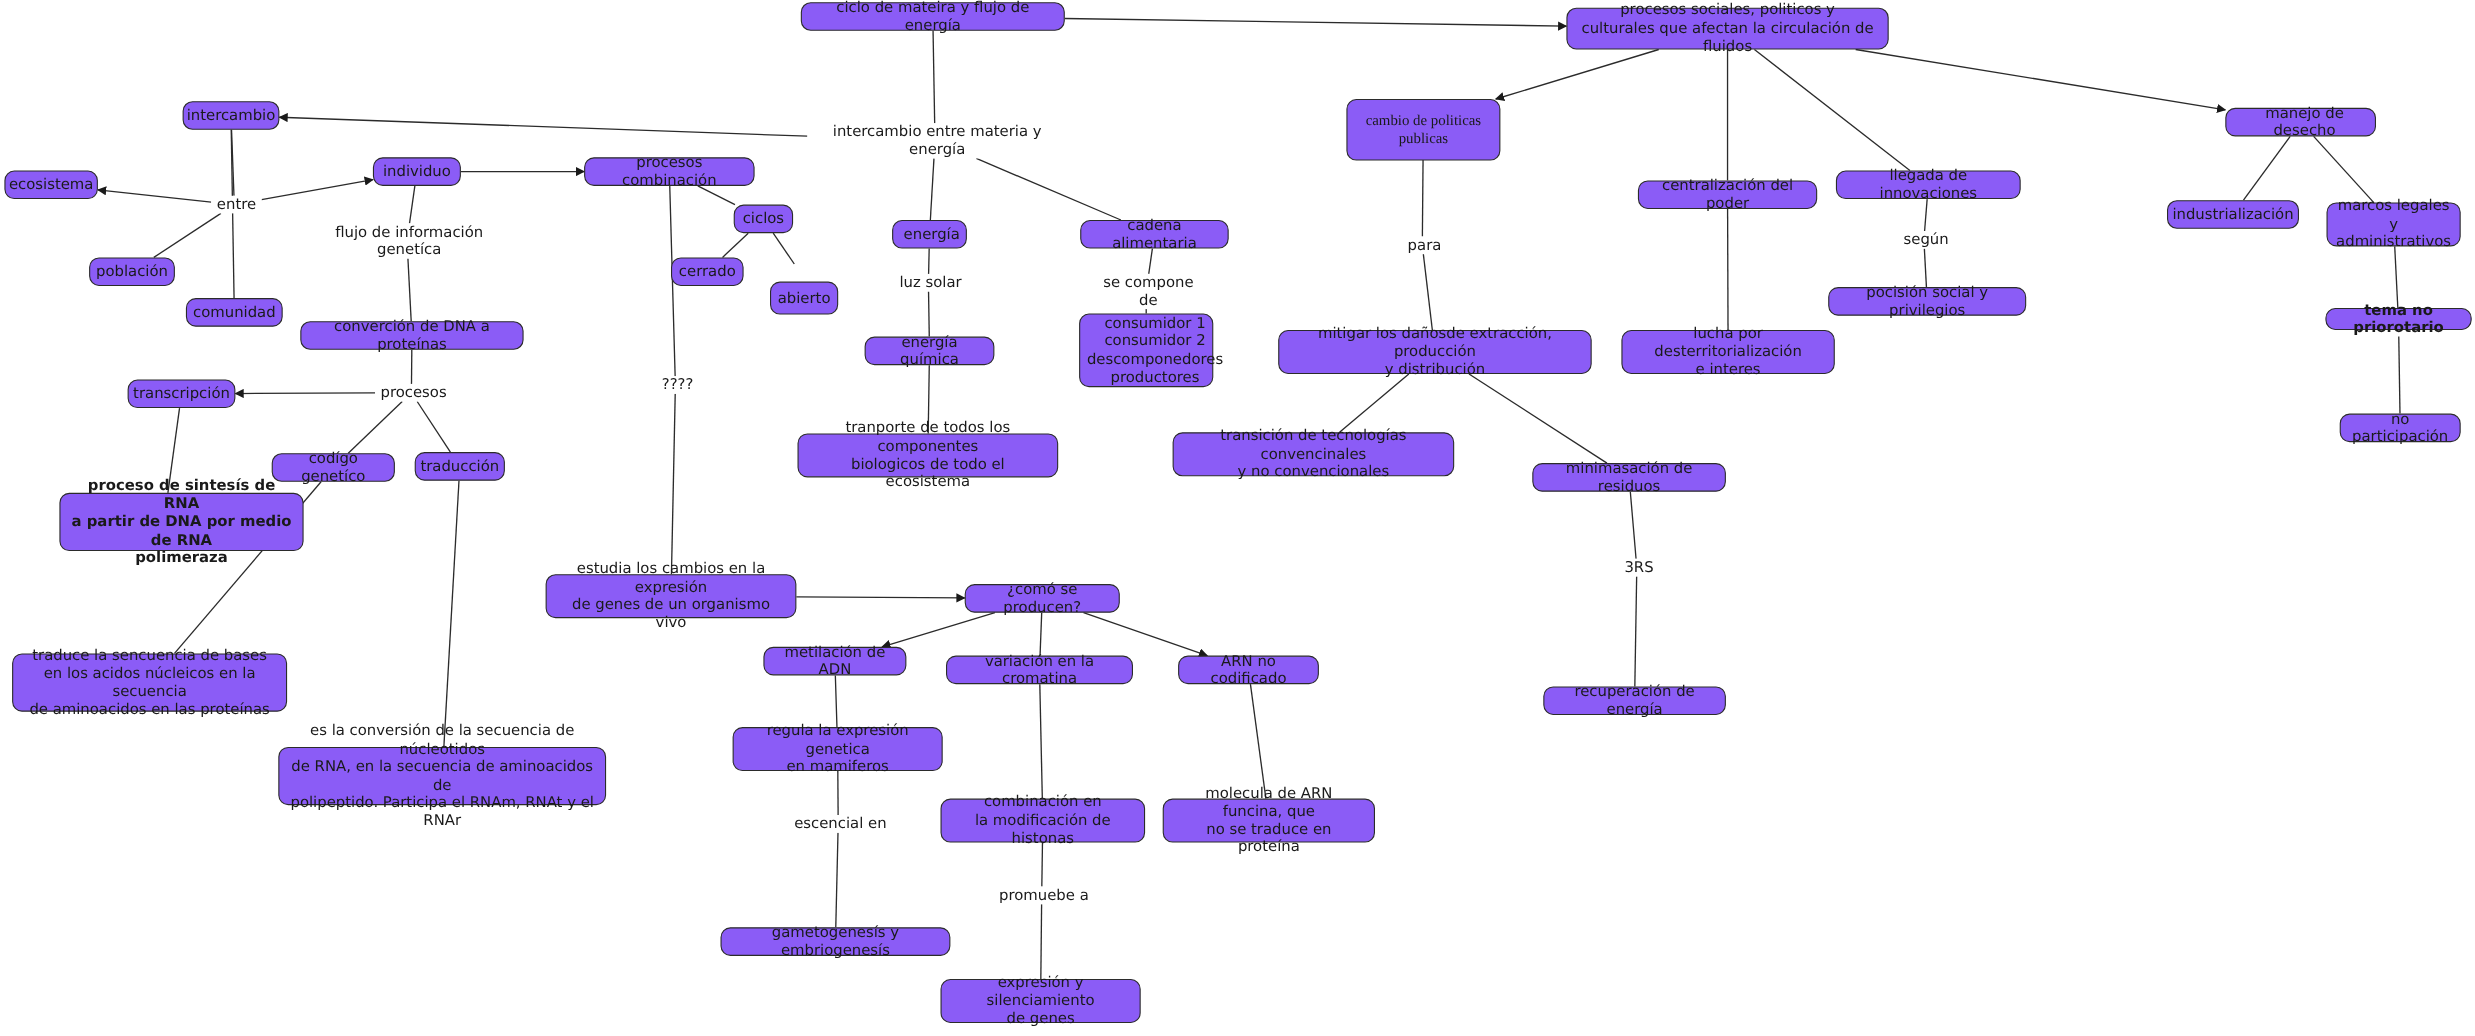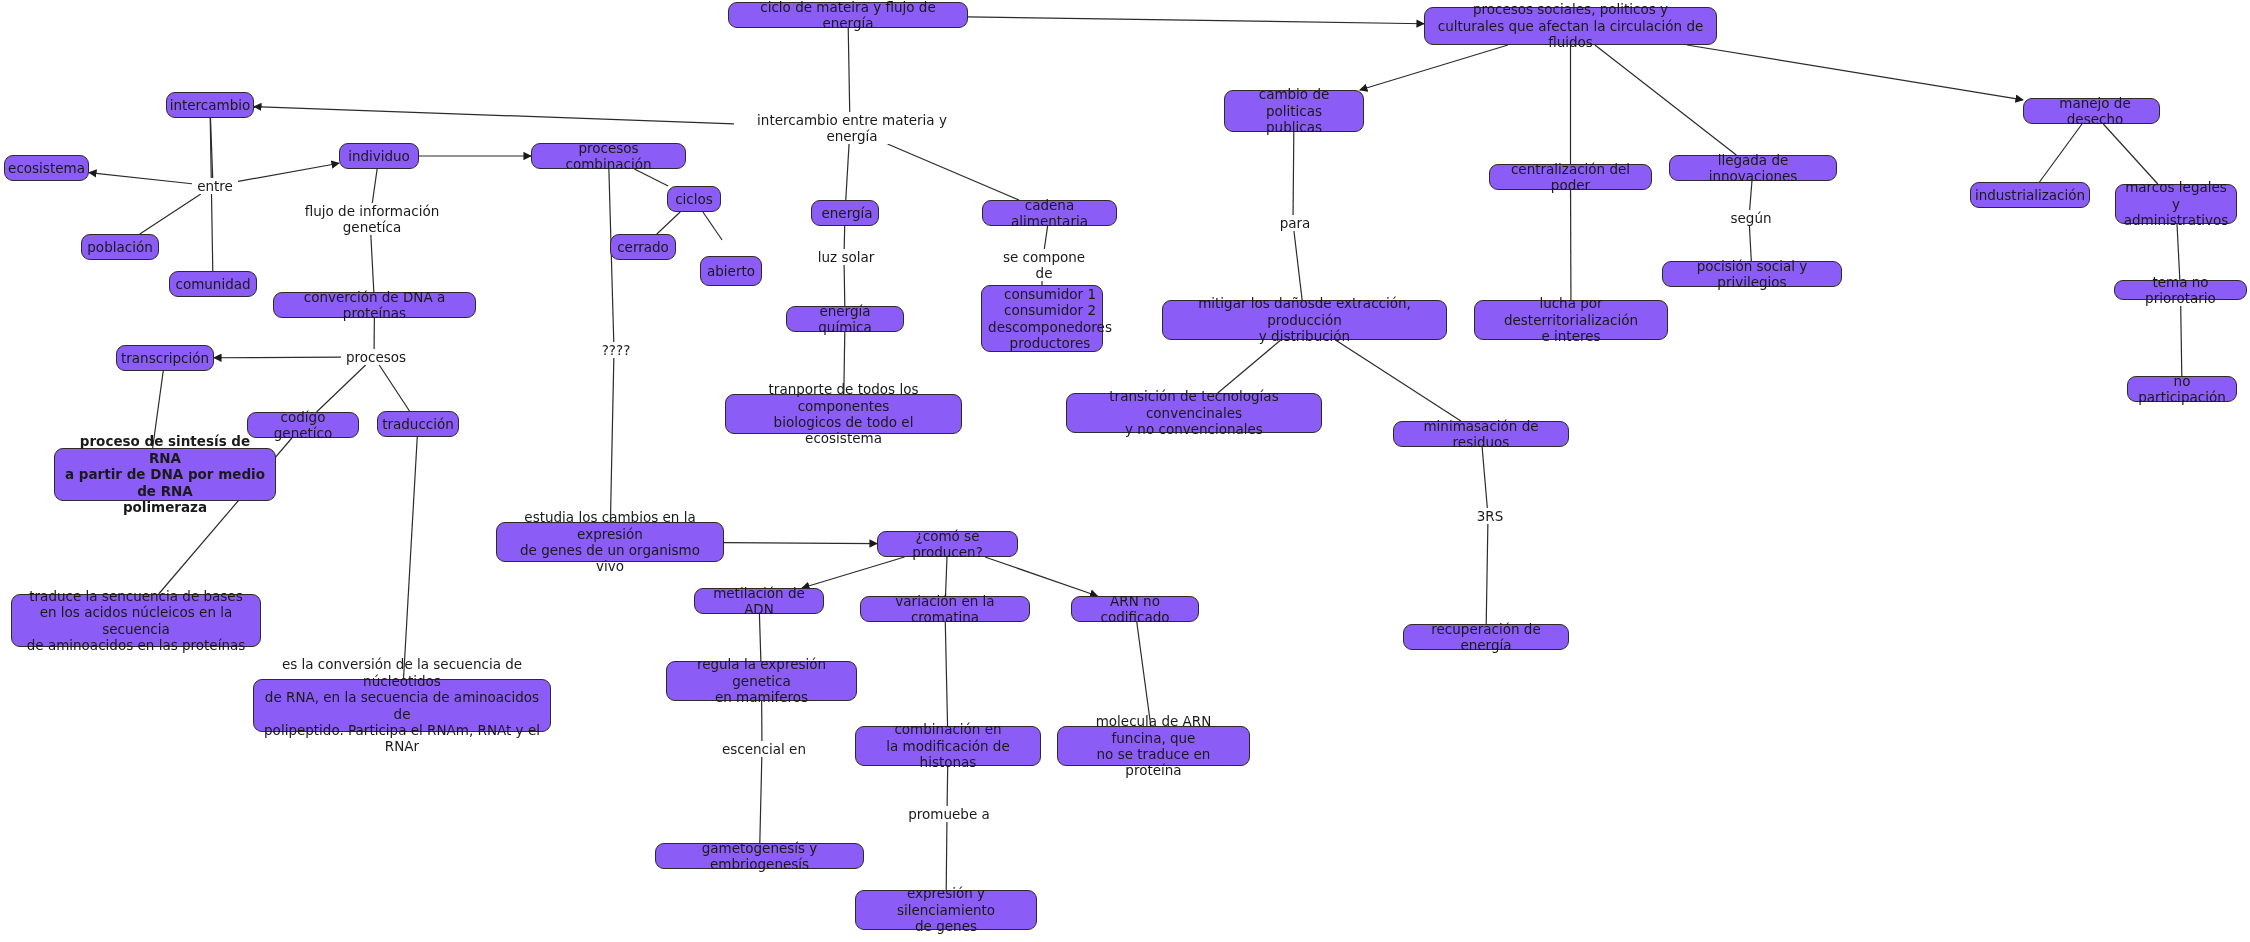--- a/index.html
+++ b/index.html
@@ -121,39 +121,39 @@
       <line x1="2081.9821428571427" y1="124" x2="2039.517857142857" y2="182" stroke="#2b2b2b" stroke-width="1.2"></line>
       <line x1="2103.3118279569894" y1="124" x2="2157.8279569892475" y2="184" stroke="#2b2b2b" stroke-width="1.2"></line>
       <line x1="2177.0112359550562" y1="224" x2="2179.8426966292136" y2="280" stroke="#2b2b2b" stroke-width="1.2"></line>
       <line x1="2180.703125" y1="306" x2="2181.796875" y2="376" stroke="#2b2b2b" stroke-width="1.2"></line>
     </svg>
 <div class="node" style="left: 728px; top: 2px; width: 240px; height: 26px;">ciclo de mateira y flujo de energía</div>
     <div class="node" style="left: 1424px; top: 7px; width: 293px; height: 38px;">procesos sociales, politicos y
 culturales que afectan la circulación de fluidos</div>
     <div class="node" style="left: 166px; top: 92px; width: 88px; height: 26px;">intercambio</div>
     <div class="node" style="left: 2023px; top: 98px; width: 137px; height: 26px; padding-left: 16px;">manejo de desecho</div>
-    <div class="node" style="left: 1224px; top: 90px; width: 140px; height: 42px;">cambio de politicas
+    <div class="node" style="left: 1224px; top: 90px; width: 140px; height: 56px; font-family: Liberation Serif, serif;">cambio de politicas
 publicas</div>
     <div class="node" style="left: 4px; top: 155px; width: 85px; height: 26px;">ecosistema</div>
     <div class="node" style="left: 339px; top: 143px; width: 80px; height: 26px;">individuo</div>
     <div class="node" style="left: 531px; top: 143px; width: 155px; height: 26px;">procesos combinación</div>
     <div class="node" style="left: 1489px; top: 164px; width: 163px; height: 26px;">centralización del poder</div>
     <div class="node" style="left: 1669px; top: 155px; width: 168px; height: 26px;">llegada de innovaciones</div>
     <div class="node" style="left: 1970px; top: 182px; width: 120px; height: 26px;">industrialización</div>
     <div class="node" style="left: 2115px; top: 184px; width: 122px; height: 40px;">marcos legales y
 administrativos</div>
     <div class="node" style="left: 667px; top: 186px; width: 54px; height: 26px;">ciclos</div>
     <div class="node" style="left: 81px; top: 234px; width: 78px; height: 26px;">población</div>
     <div class="node" style="left: 811px; top: 200px; width: 68px; height: 26px; padding-left: 13px;">energía</div>
     <div class="node" style="left: 982px; top: 200px; width: 135px; height: 26px;">cadena alimentaria</div>
     <div class="node" style="left: 169px; top: 271px; width: 88px; height: 26px;">comunidad</div>
     <div class="node" style="left: 610px; top: 234px; width: 66px; height: 26px;">cerrado</div>
     <div class="node" style="left: 700px; top: 256px; width: 62px; height: 30px;">abierto</div>
     <div class="node" style="left: 1662px; top: 261px; width: 180px; height: 26px;">pocisión social y privilegios</div>
-    <div class="node" style="left: 2114px; top: 280px; width: 133px; height: 20px;">tema no priorotario</div>
+    <div class="node" style="left: 2114px; top: 280px; width: 133px; height: 20px; font-weight: bold;">tema no priorotario</div>
     <div class="node" style="left: 273px; top: 292px; width: 203px; height: 26px;">converción de DNA a proteínas</div>
     <div class="node" style="left: 981px; top: 285px; width: 122px; height: 67px; padding-left: 25px;">consumidor 1
 consumidor 2
 descomponedores
 productores</div>
     <div class="node" style="left: 1162px; top: 300px; width: 285px; height: 40px;">mitigar los dañosde extracción, producción
 y distribución</div>
     <div class="node" style="left: 1474px; top: 300px; width: 194px; height: 40px;">lucha por desterritorialización
 e interes</div>
     <div class="node" style="left: 116px; top: 345px; width: 98px; height: 26px;">transcripción</div>

